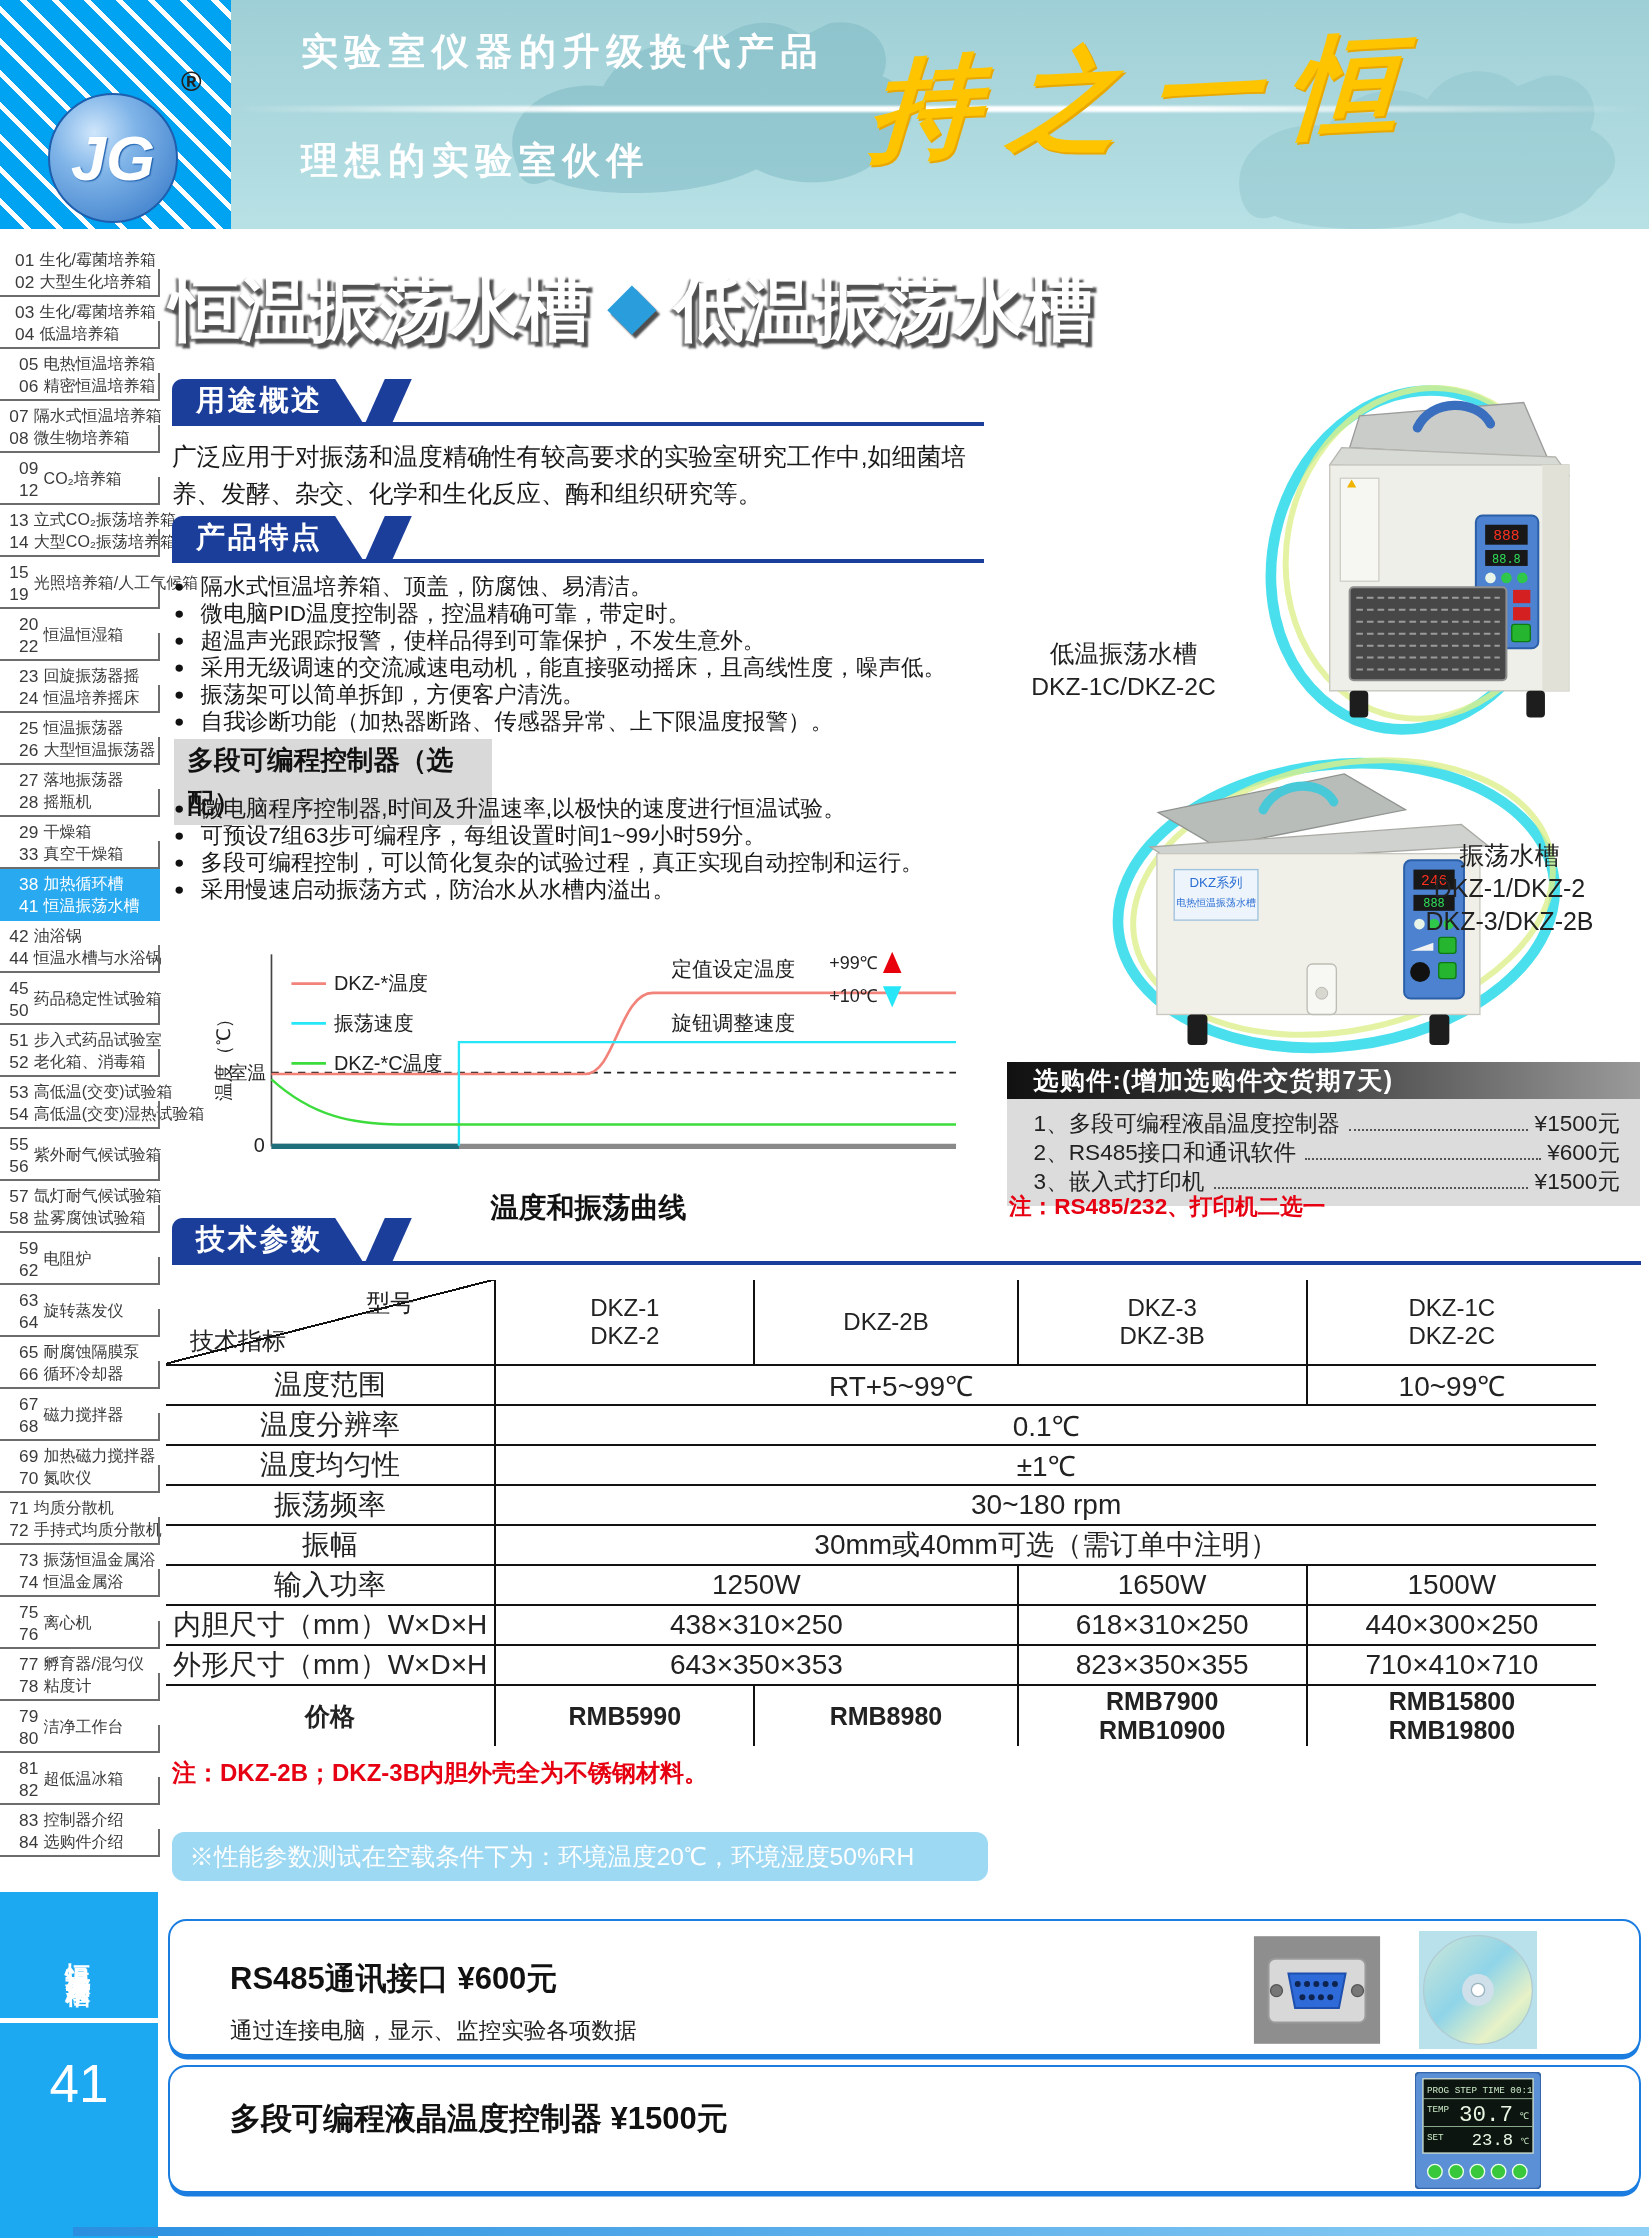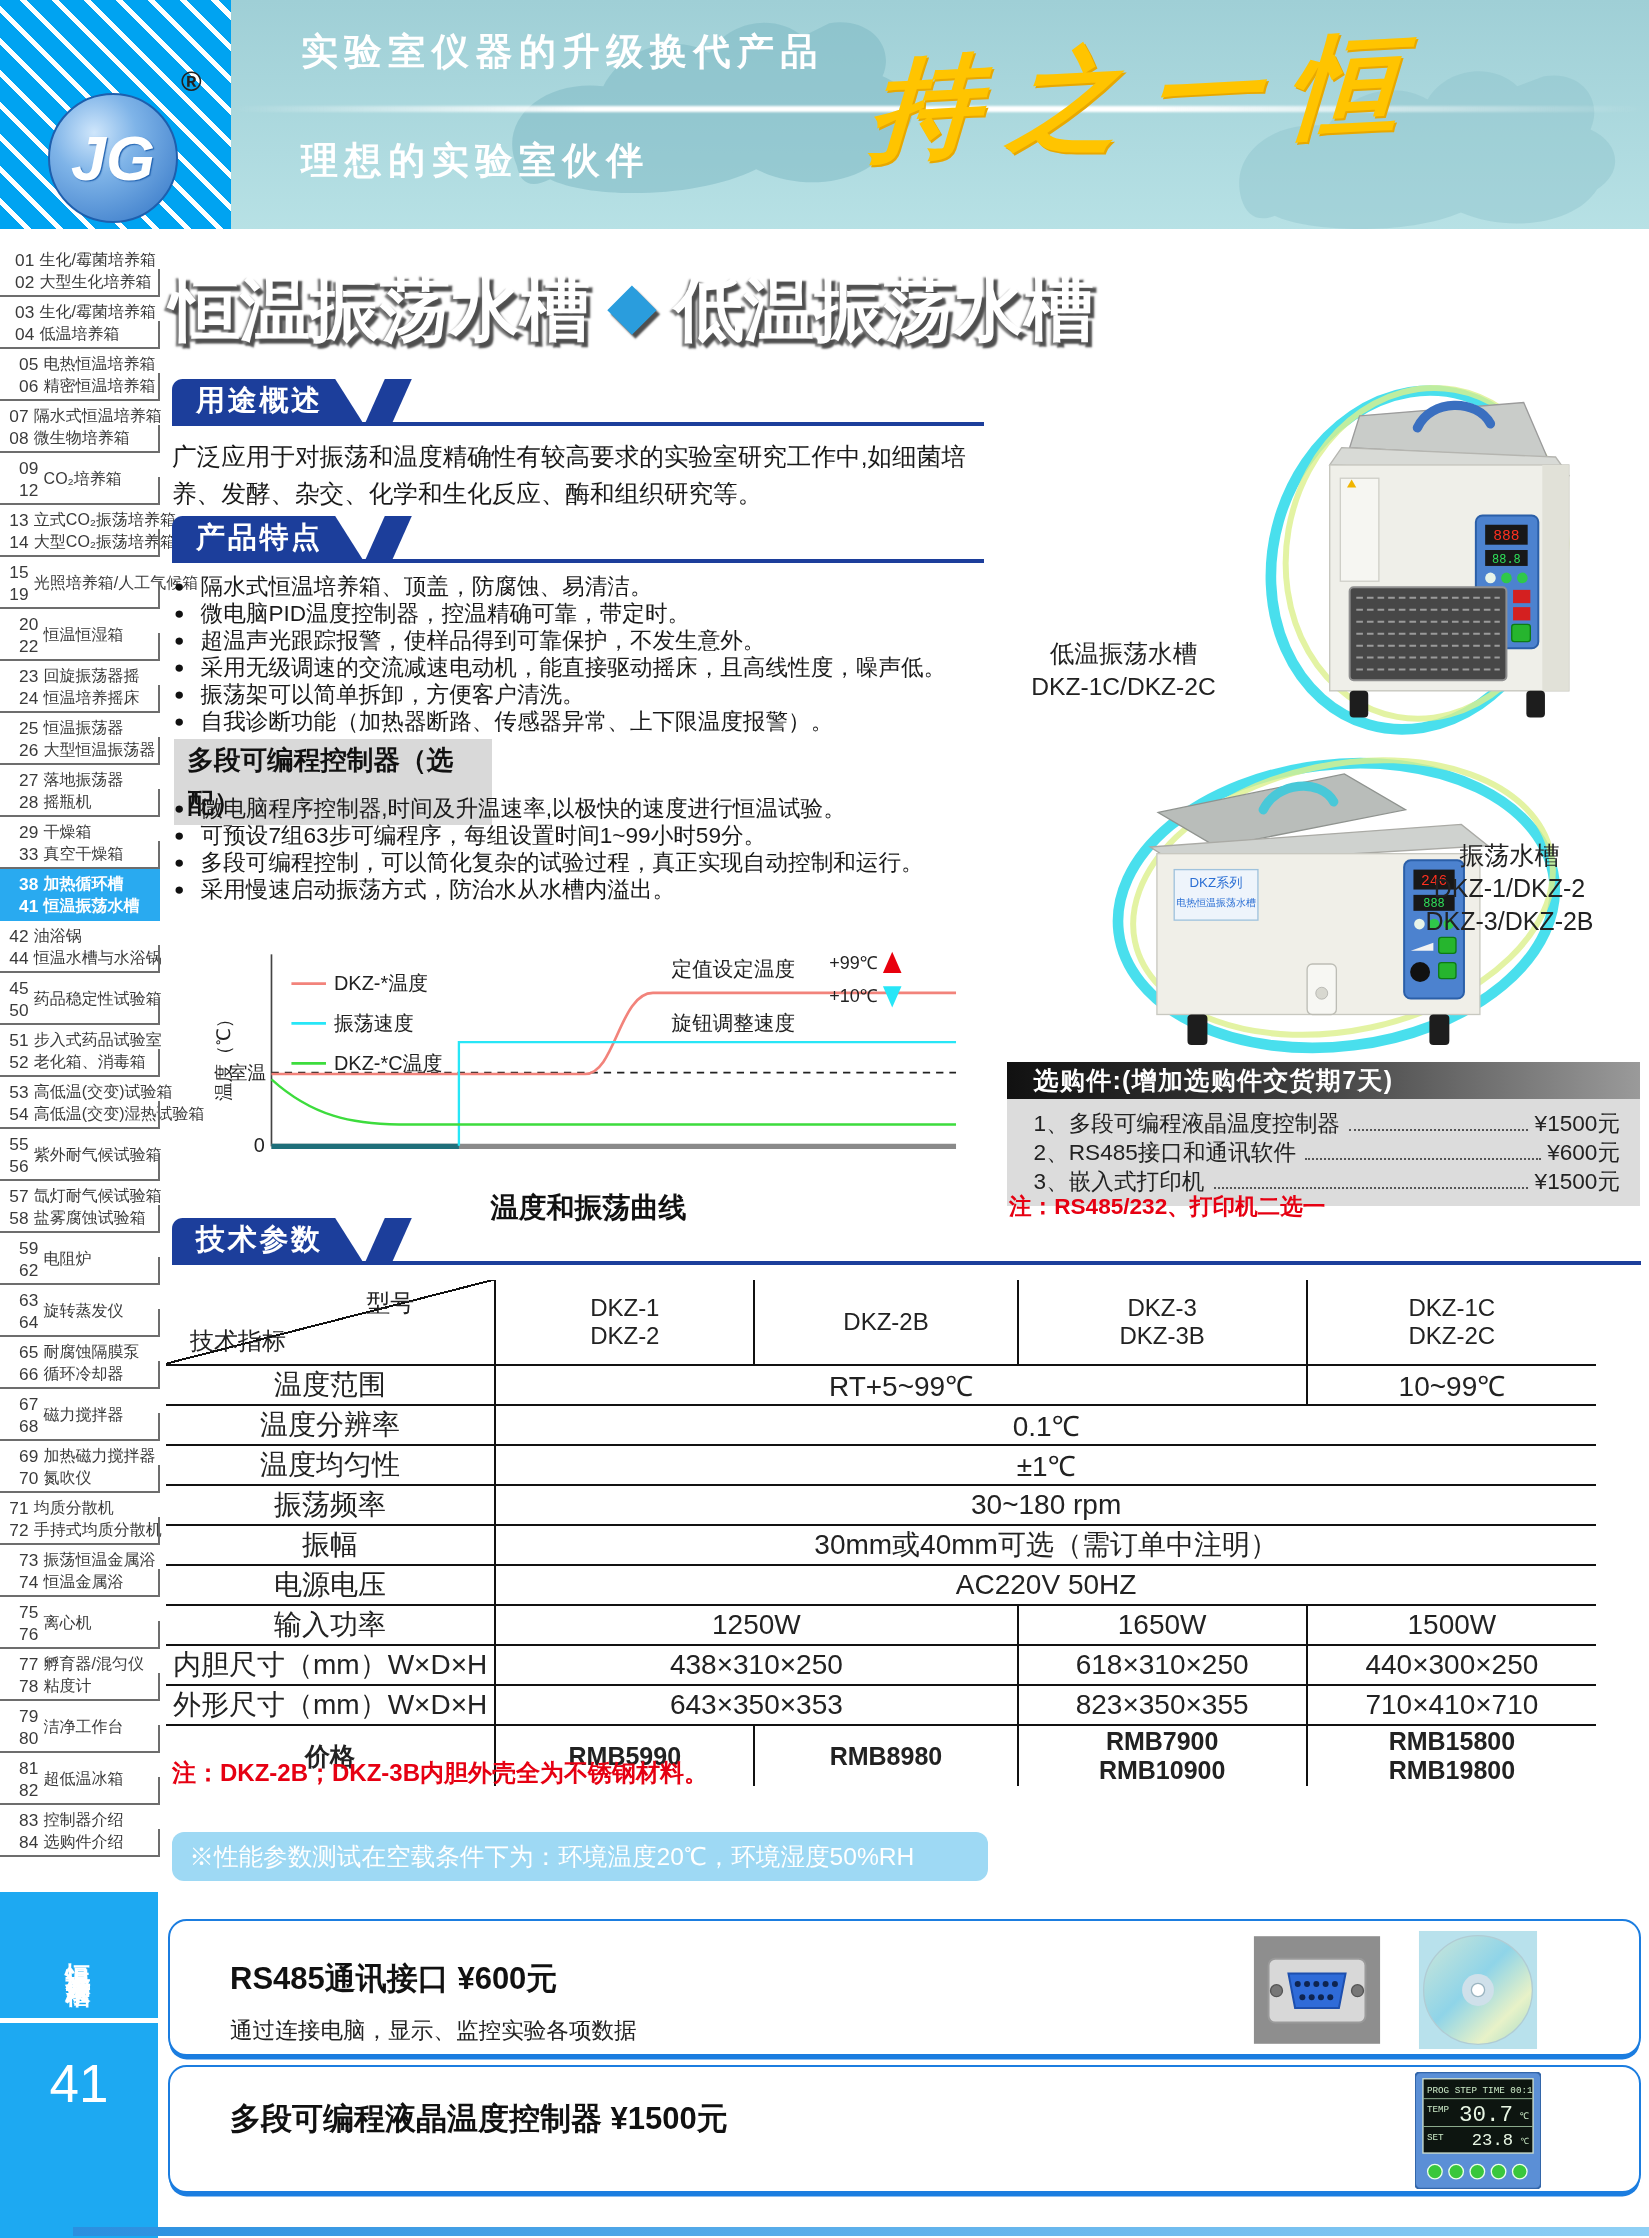--- a/index.html
+++ b/index.html
@@ -28,21 +28,21 @@
   
   .sidebar { position:absolute; left:0; top:245px; width:160px; }
   .sb-item { position:relative; height:52px; padding:2.7px 4px 0 9.3px; display:flex; color:#3a3a3a;
     border-bottom:2px solid #6d6d6d; }
   .sb-item::after { content:""; position:absolute; right:0; bottom:0; height:52%; border-right:2.7px solid #6d6d6d; }
   .sb-nums { width:29px; display:flex; flex-direction:column; justify-content:center; text-align:right;
     font-size:17.3px; line-height:22px; }
   .sb-labels { flex:1; display:flex; flex-direction:column; justify-content:center; padding-left:5.3px;
     font-size:16px; line-height:22px; white-space:nowrap; }
   .sb-item.single .sb-labels span:nth-child(2) { display:none; }
-  .sb-item.active { background:#29aaf0; color:#fff; border-color:#29aaf0;font-weight:bold; }
+  .sb-item.active { background:#29aaf0; color:#fff; border-color:#29aaf0; }
   .sb-item.active::after { border-color:#29aaf0; }
   .vbox { position:absolute; left:0; top:1892px; width:158px; height:126px; background:#1da9f2; color:#fff;
     display:flex; align-items:center; justify-content:center; writing-mode:vertical-rl; text-orientation:upright;
     font-size:25px; font-weight:bold; letter-spacing:4px; }
   .numbox { position:absolute; left:0; top:2023px; width:158px; height:215px; background:#1da9f2; color:#fff;
     font-size:53px; text-align:center; padding-top:30px; }
 
   
   .abs { position:absolute; }
   .main-title { left:170px; top:263px; font-size:70px; font-weight:bold; color:#fff; white-space:nowrap;
@@ -671,24 +671,20 @@
     </tr>
     <tr class="rrow">
       <td class="lab">振荡频率</td>
       <td colspan="4">30~180 rpm</td>
     </tr>
     <tr class="rrow">
       <td class="lab">振幅</td>
       <td colspan="4">30mm或40mm可选（需订单中注明）</td>
     </tr>
     <tr class="rrow">
-      <td class="lab">电源电压</td>
-      <td colspan="4">AC220V 50HZ</td>
-    </tr>
-    <tr class="rrow">
       <td class="lab">输入功率</td>
       <td colspan="2">1250W</td>
       <td class="vl">1650W</td>
       <td class="vl">1500W</td>
     </tr>
     <tr class="rrow">
       <td class="lab">内胆尺寸（mm）W×D×H</td>
       <td colspan="2">438×310×250</td>
       <td class="vl">618×310×250</td>
       <td class="vl">440×300×250</td>

